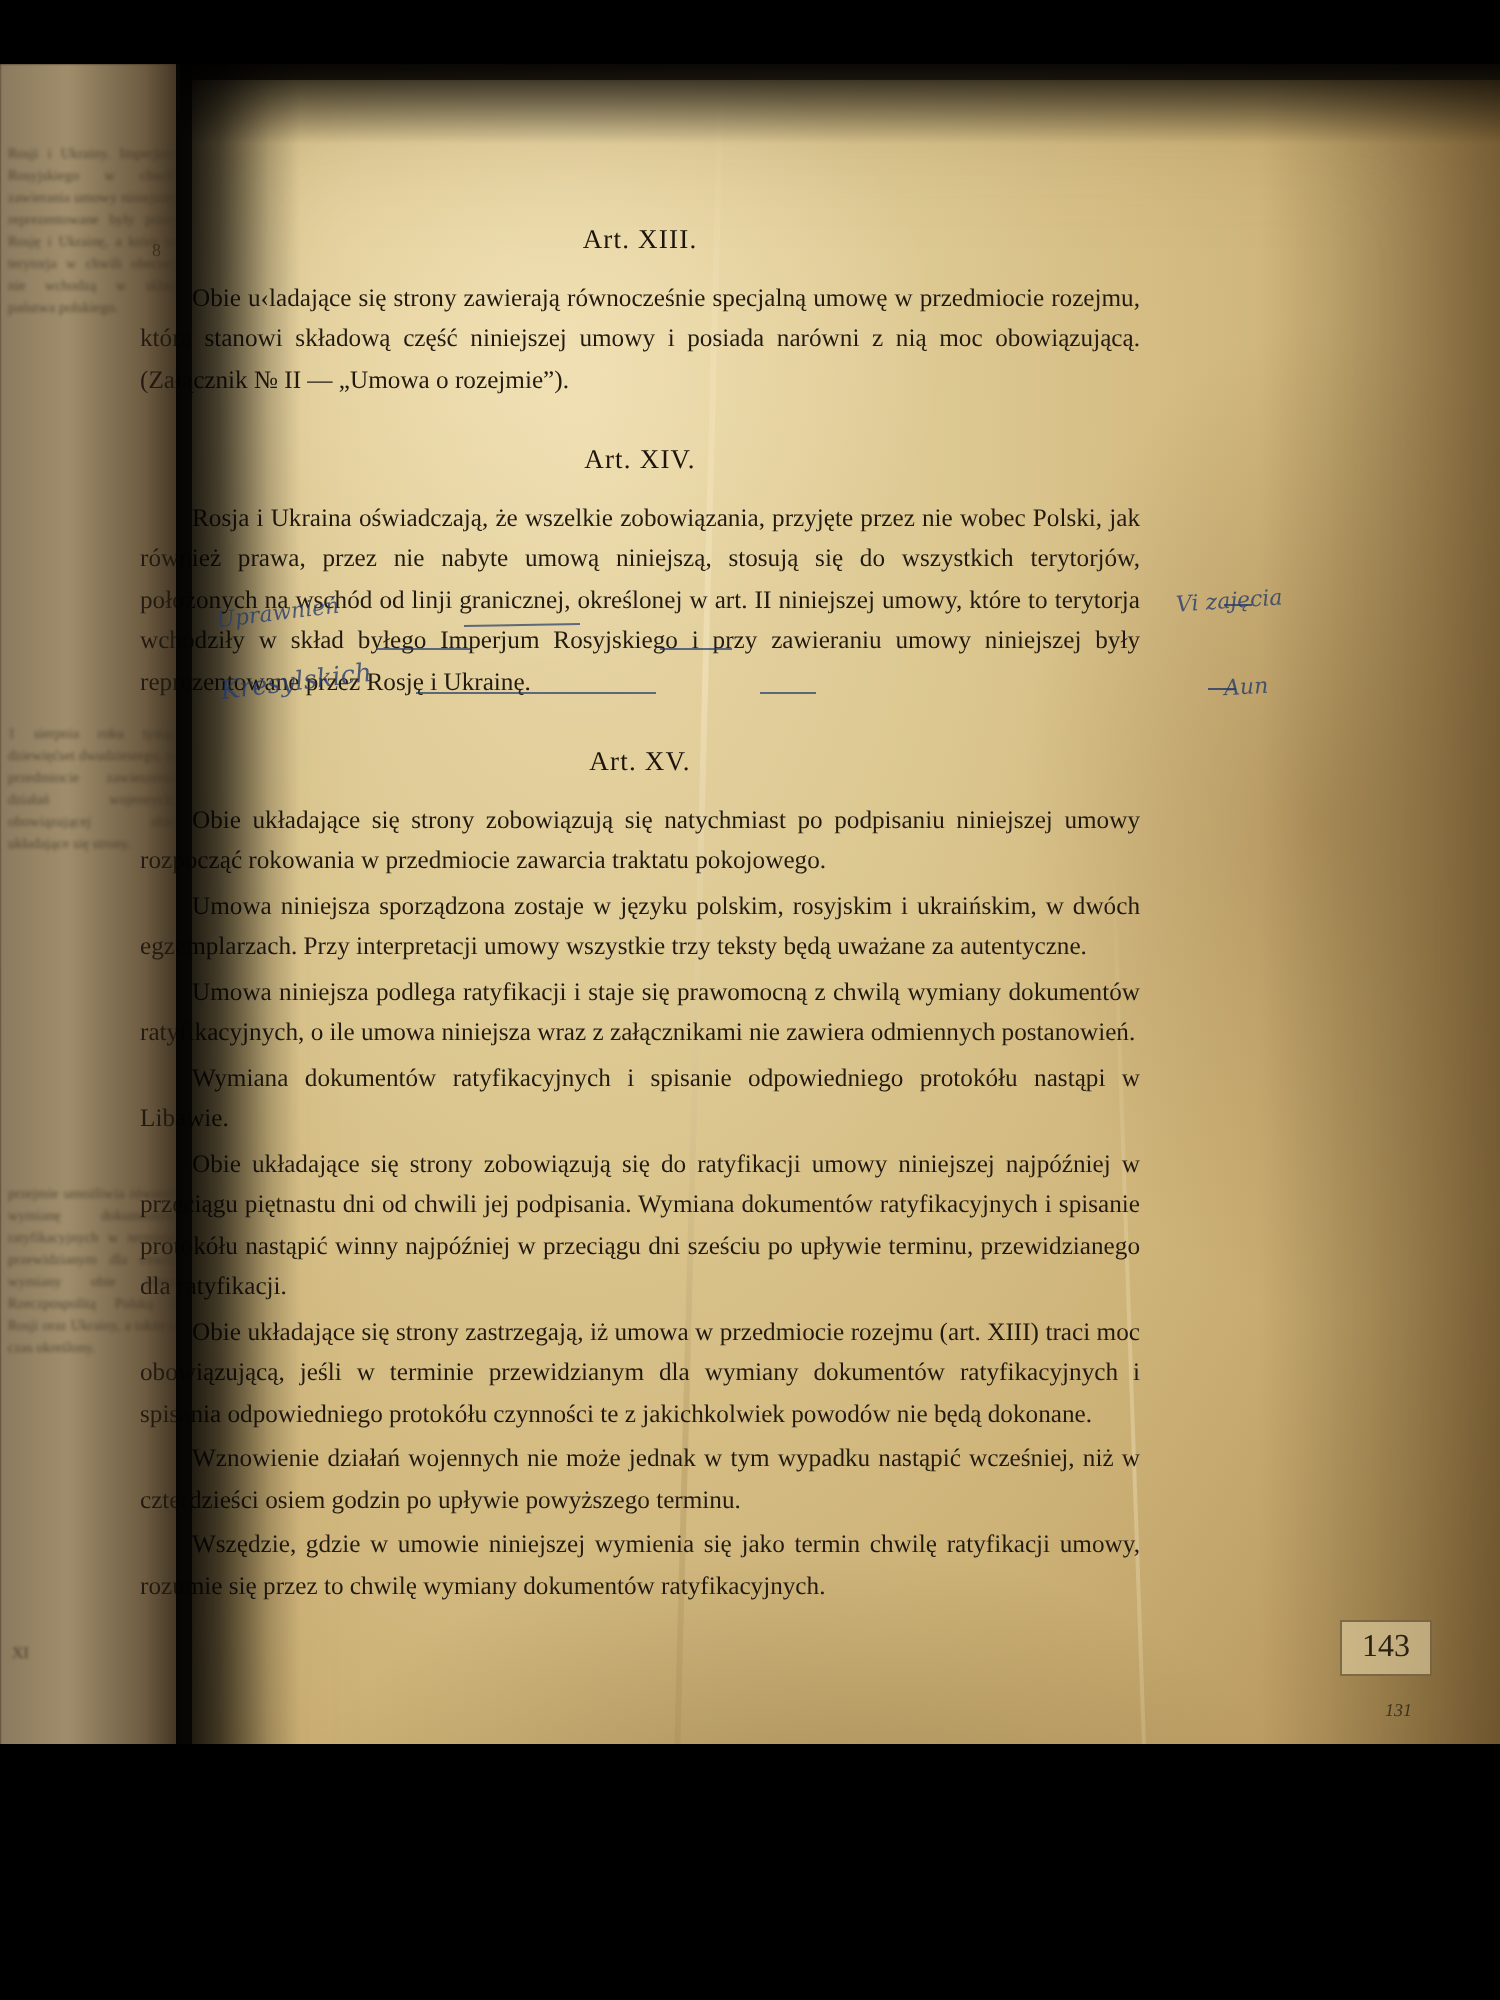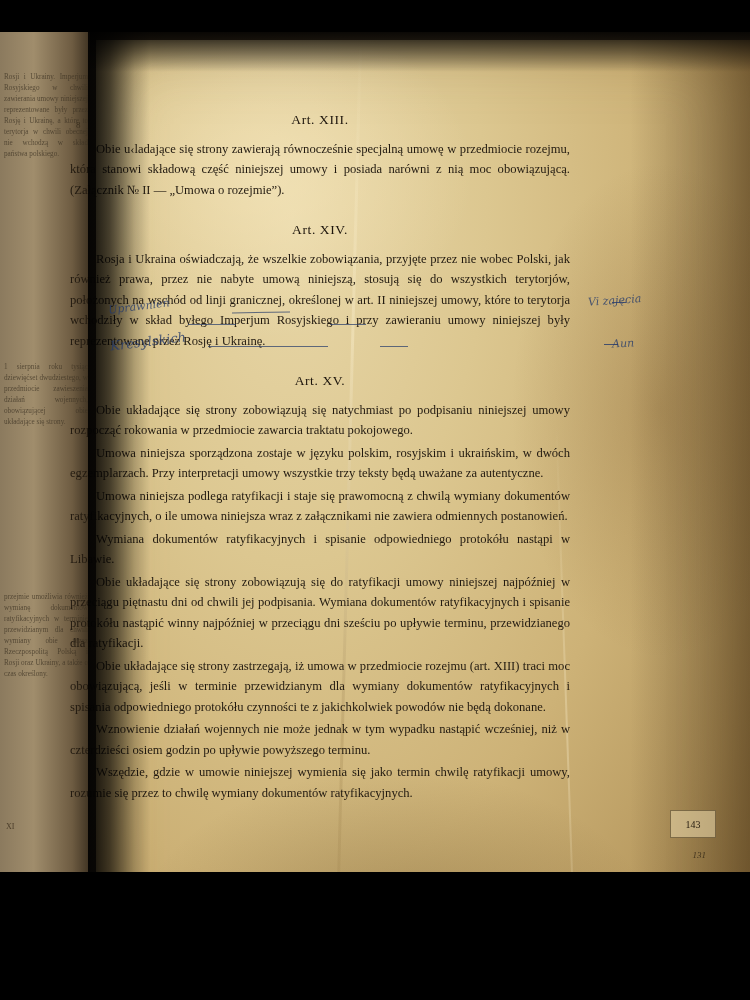--- a/index.html
+++ b/index.html
@@ -176,21 +176,21 @@
   }
 
   
   .folio-box {
     position: absolute;
     right: 34px; bottom: 34px;
     width: 44px; height: 26px;
     border: 1px solid rgba(60,45,20,.55);
     background: rgba(235,218,175,.55);
     color: #2b2112;
-    font-size: 10px;
+    font-size: 16px;
     display: flex; align-items: center; justify-content: center;
     z-index: 6;
   }
   .folio-pencil {
     position: absolute;
     right: 44px; bottom: 12px;
     color: #2b2112;
     font-size: 9px;
     opacity: .8;
     z-index: 6;

